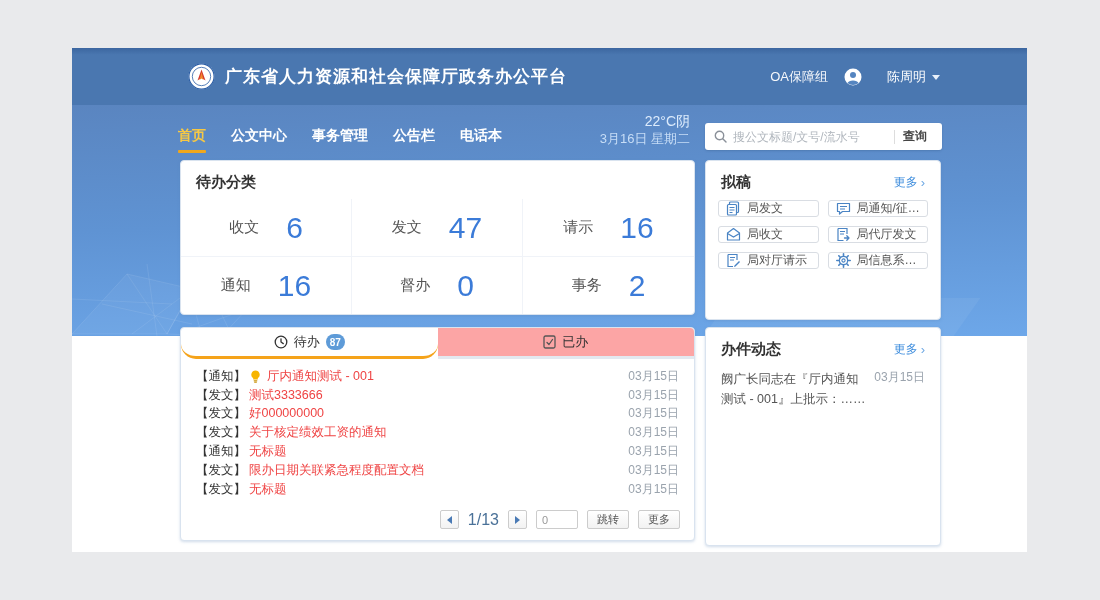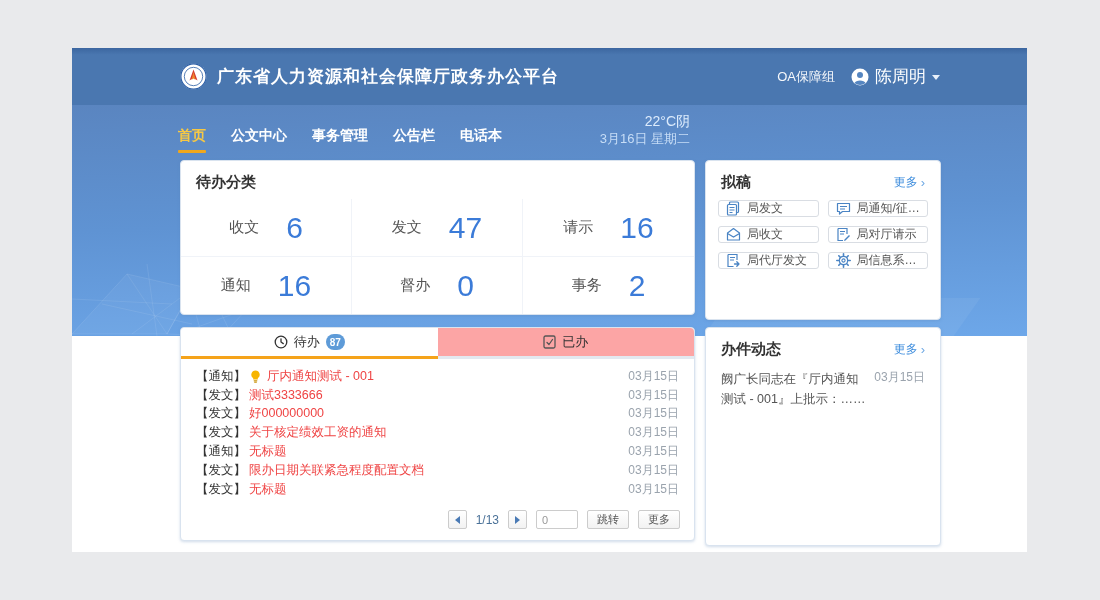--- a/index.html
+++ b/index.html
@@ -12,28 +12,28 @@
   }
   .page-card {
     position:absolute; left:72px; top:48px; width:955px; height:504px;
     background:#fff; overflow:hidden;
   }
   
   .header {
     position:absolute; left:0; top:0; width:100%; height:57px;
     background:linear-gradient(180deg,#3c66a0 0%,#4a77b0 12%,#4a77b0 100%);
   }
-  .header-left { position:absolute; left:108px; top:15px; display:flex; align-items:center; gap:10px; }
+  .header-left { position:absolute; left:116px; top:15px; display:flex; align-items:center; gap:10px; }
   .app-logo { width:27px; height:27px; display:block; }
   .app-title { color:#fff; font-size:17px; font-weight:bold; letter-spacing:1px; }
   .header-right { position:absolute; right:87px; top:0; height:57px; display:flex; align-items:center; gap:16px; }
   .user-group { color:rgba(255,255,255,.95); font-size:13px; }
   .user-menu { display:flex; align-items:center; gap:6px; cursor:pointer; }
   .avatar { width:18px; height:18px; display:block; }
-  .user-name { color:#fff; font-size:17px; }
+  .user-name { color:#fff; font-size:13px;margin-left:19px; }
   .caret-down { width:0; height:0; border-left:4px solid transparent; border-right:4px solid transparent; border-top:5px solid #e8f0fa; margin-top:2px; }
   
   .banner {
     position:absolute; left:0; top:57px; width:100%; height:231px;
     background:linear-gradient(178deg,#5a85c0 0%,#5f93d3 48%,#6da7e9 100%);
   }
   .mesh { position:absolute; left:0; bottom:0; opacity:.55; }
   .band { position:absolute; right:60px; bottom:0; width:250px; height:38px; background:rgba(255,255,255,.06); transform:skewX(-35deg); }
   .nav { position:absolute; left:106px; top:22px; display:flex; gap:25px; }
   .nav-item { position:relative; color:#fff; font-size:14px; font-weight:bold; text-decoration:none; cursor:pointer; padding-bottom:8px; }
@@ -66,34 +66,34 @@
   .stats-grid { position:absolute; left:0; right:0; top:38px; bottom:0; display:grid; grid-template-columns:repeat(3,1fr); }
   .stat { display:flex; align-items:center; justify-content:center; gap:27px; cursor:pointer; }
   .stat:nth-child(-n+3) { border-bottom:1px solid #f0f3f8; }
   .stat:not(:nth-child(3n)) { border-right:1px solid #f0f3f8; }
   .stat-label { font-size:15px; color:#555; }
   .stat-value { font-size:30px; color:#3b7bd8; }
   
   .task-panel { left:108px; top:279px; width:515px; height:214px; }
   .tabs { display:flex; height:31px; border-radius:4px 4px 0 0; overflow:hidden; }
   .tab { flex:1; display:flex; align-items:center; justify-content:center; gap:6px; font-size:13px; color:#333; background:#fca5a5; border-bottom:3px solid #e3e9f0; cursor:pointer; }
-  .tab.active { background:#fff; border-bottom:3px solid #f5a31a; }
+  .tab.active { background:#fff; border-bottom:3px solid #f5a31a;border-radius:15px; }
   .badge { display:inline-flex; align-items:center; justify-content:center; min-width:17px; height:16px; padding:0 4px; border-radius:9px; background:#5e9bd8; color:#fff; font-size:10px; font-weight:bold; }
   .task-list { list-style:none; margin:8px 0 0; padding:0 15px; }
   .task-list li { display:flex; align-items:center; height:18.8px; font-size:12.5px; cursor:pointer; }
   .t-prefix { color:#333; font-weight:normal; flex-shrink:0; }
   .t-title { color:#ef4444; margin-left:3px; white-space:nowrap; overflow:hidden; text-overflow:ellipsis; }
   .t-date { margin-left:auto; color:#9aa3ad; font-size:12px; flex-shrink:0; padding-left:10px; }
   .bulb-icon { margin:0 3px 0 4px; flex-shrink:0; }
   .pager { position:absolute; right:14px; bottom:11px; display:flex; align-items:center; gap:9px; }
   .pg-btn { height:19px; border:1px solid #ccc; background:linear-gradient(#fff,#f2f2f2); border-radius:2px; display:flex; align-items:center; justify-content:center; font-size:11px; color:#555; padding:0 9px; cursor:pointer; font-family:inherit; }
   .pg-arrow { padding:0 6px; }
   .tri-left { width:0; height:0; border-top:4px solid transparent; border-bottom:4px solid transparent; border-right:5px solid #4a7ab5; }
   .tri-right { width:0; height:0; border-top:4px solid transparent; border-bottom:4px solid transparent; border-left:5px solid #4a7ab5; }
-  .pg-current { font-size:12px; color:#4a7198; }
+  .pg-current { font-size:16px; color:#4a7198; }
   .pg-input { width:42px; height:19px; border:1px solid #ccc; border-radius:2px; font-size:11px; color:#999; padding:0 5px; outline:none; font-family:inherit; }
   
   .draft-panel { left:633px; top:112px; width:236px; height:160px; }
   .draft-grid { display:grid; grid-template-columns:1fr 1fr; gap:9px; padding:0 12px; }
   .draft-btn { height:17px; border:1px solid #d9dde3; border-radius:3px; background:#fff; display:flex; align-items:center; gap:6px; padding:0 7px; font-size:12px; color:#555; cursor:pointer; font-family:inherit; min-width:0; }
   .draft-btn svg { flex-shrink:0; }
   .draft-btn .lbl { white-space:nowrap; overflow:hidden; text-overflow:ellipsis; }
   
   .activity-panel { left:633px; top:279px; width:236px; height:219px; }
   .activity-entry { display:flex; align-items:flex-start; padding:2px 15px; cursor:pointer; }
@@ -147,20 +147,29 @@
       <a class="nav-item">事务管理</a>
       <a class="nav-item">公告栏</a>
       <a class="nav-item">电话本</a>
     </nav>
 
     <div class="weather">
       <div class="weather-temp">22°C阴</div>
       <div class="weather-date">3月16日 星期二</div>
     </div>
 
+    <div class="searchbox">
+      <svg class="search-icon" width="13" height="13" viewBox="0 0 13 13">
+        <circle cx="5.5" cy="5.5" r="4.2" fill="none" stroke="#8a9099" stroke-width="1.4"></circle>
+        <line x1="8.8" y1="8.8" x2="12" y2="12" stroke="#8a9099" stroke-width="1.4" stroke-linecap="round"></line>
+      </svg>
+      <input class="search-input" placeholder="搜公文标题/文号/流水号" style="">
+      <span class="search-divider"></span>
+      <button class="search-btn">查询</button>
+    </div>
   </div>
 
   <section class="panel todo-summary">
     <div class="panel-head" style="padding-bottom:0;">
       <span class="panel-title">待办分类</span>
     </div>
     <div class="stats-grid">
       <div class="stat">
         <span class="stat-label">收文</span>
         <span class="stat-value">6</span>
@@ -290,33 +299,33 @@
       </button>
       <button class="draft-btn">
         <svg width="15" height="15" viewBox="0 0 15 15">
           <path d="M1.5 6 L7.5 1.5 L13.5 6 V13 H1.5 Z" fill="#fff" stroke="#4a84c4" stroke-width="1.2" stroke-linejoin="round"></path>
           <path d="M1.5 6.5 L7.5 10 L13.5 6.5" fill="none" stroke="#4a84c4" stroke-width="1.2"></path>
         </svg>
         <span class="lbl">局收文</span>
       </button>
       <button class="draft-btn">
         <svg width="15" height="15" viewBox="0 0 15 15">
+          <path d="M2 1.5 H11 V7 M2 1.5 V13.5 H7.5" fill="none" stroke="#4a84c4" stroke-width="1.2"></path>
+          <path d="M4 4.5 H9 M4 7 H8" stroke="#4a84c4" stroke-width="1"></path>
+          <path d="M8.5 11 H13 M13 11 L10.8 8.8 M13 11 L10.8 13.2" fill="none" stroke="#4a84c4" stroke-width="1.3" stroke-linecap="round"></path>
+        </svg>
+        <span class="lbl">局代厅发文</span>
+      </button>
+      <button class="draft-btn">
+        <svg width="15" height="15" viewBox="0 0 15 15">
           <path d="M2 1.5 H11 V7 M2 1.5 V13.5 H7" fill="none" stroke="#4a84c4" stroke-width="1.2"></path>
           <path d="M4 4.5 H9 M4 7 H8" stroke="#4a84c4" stroke-width="1"></path>
           <path d="M8.5 12.5 L13 8 L14 9 L9.5 13.5 L8 14 Z" fill="#4a84c4"></path>
         </svg>
         <span class="lbl">局对厅请示</span>
-      </button>
-      <button class="draft-btn">
-        <svg width="15" height="15" viewBox="0 0 15 15">
-          <path d="M2 1.5 H11 V7 M2 1.5 V13.5 H7.5" fill="none" stroke="#4a84c4" stroke-width="1.2"></path>
-          <path d="M4 4.5 H9 M4 7 H8" stroke="#4a84c4" stroke-width="1"></path>
-          <path d="M8.5 11 H13 M13 11 L10.8 8.8 M13 11 L10.8 13.2" fill="none" stroke="#4a84c4" stroke-width="1.3" stroke-linecap="round"></path>
-        </svg>
-        <span class="lbl">局代厅发文</span>
       </button>
       <button class="draft-btn">
         <svg width="15" height="15" viewBox="0 0 15 15">
           <circle cx="7.5" cy="7.5" r="4.2" fill="none" stroke="#4a84c4" stroke-width="1.3"></circle>
           <circle cx="7.5" cy="7.5" r="1.6" fill="none" stroke="#4a84c4" stroke-width="1.1"></circle>
           <g stroke="#4a84c4" stroke-width="1.6" stroke-linecap="round">
             <line x1="7.5" y1="0.8" x2="7.5" y2="2.4"></line>
               <line x1="7.5" y1="12.6" x2="7.5" y2="14.2"></line>
             <line x1="0.8" y1="7.5" x2="2.4" y2="7.5"></line>
               <line x1="12.6" y1="7.5" x2="14.2" y2="7.5"></line>

